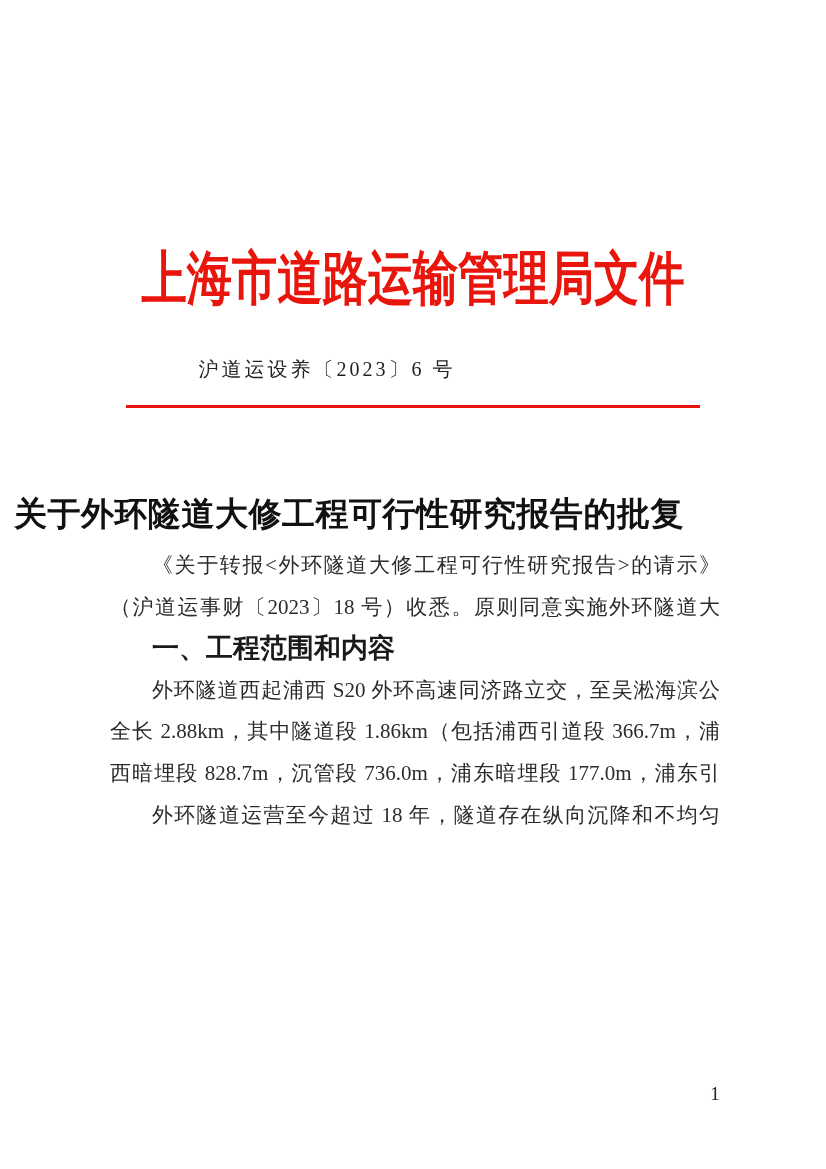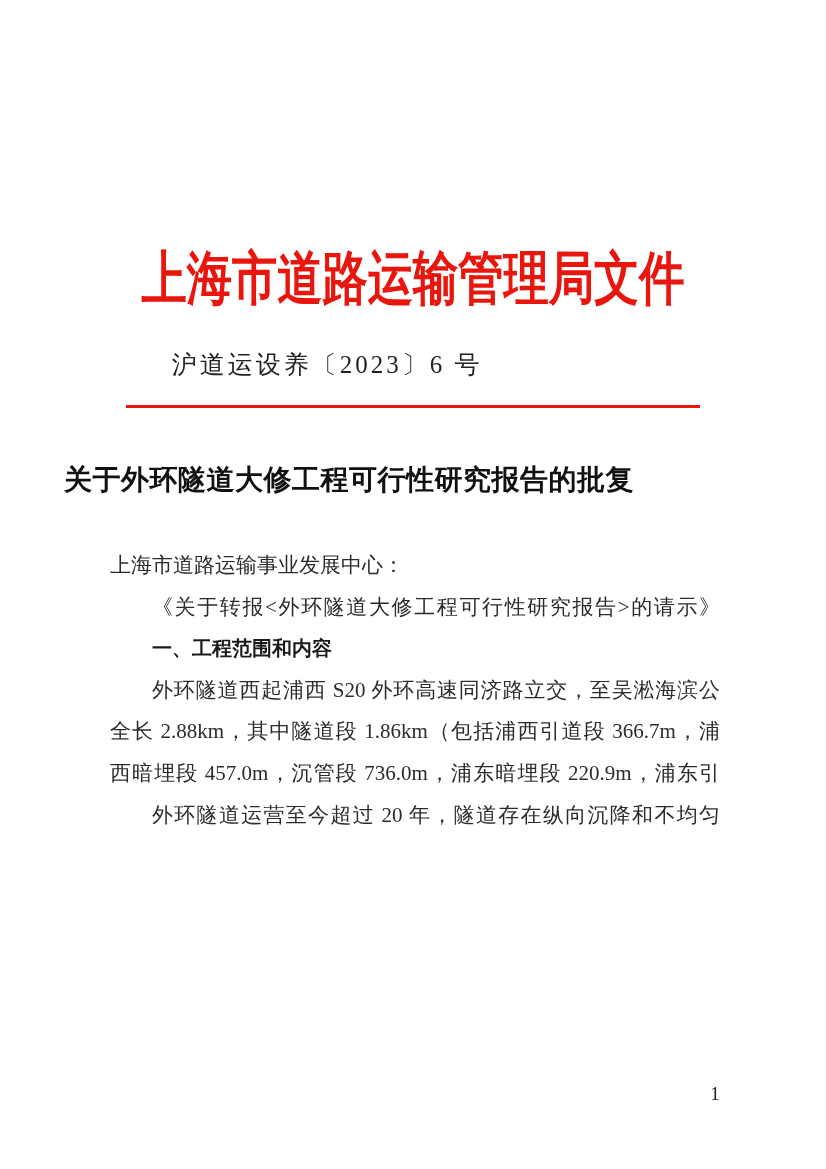--- a/index.html
+++ b/index.html
@@ -30,47 +30,47 @@
   .letterhead-title .squeeze {
     display: inline-block;
     transform: scaleX(0.78);
     transform-origin: 50% 50%;
     letter-spacing: 0px;
   }
 
   
   .doc-number {
     position: absolute;
-    top: 348px;
+    top: 356px;
     left: 0;
     width: 654px;
     text-align: center;
-    font-size: 25px;
+    font-size: 20px;
     letter-spacing: 3px;
     color: #222222;
   }
 
   
   .red-rule {
     position: absolute;
     top: 405px;
     left: 126px;
     width: 574px;
     height: 3px;
     background: #e8160c;
   }
 
   
   .subject {
     position: absolute;
-    top: 461px;
+    top: 492px;
     left: 0;
     width: 698px;
     text-align: center;
-    font-size: 28px;
+    font-size: 33px;
     font-weight: bold;
     color: #111111;
     letter-spacing: 0.5px;
   }
 
   
   .body-block {
     position: absolute;
     top: 545px;
     left: 110px;
@@ -86,21 +86,21 @@
     white-space: normal;
     text-align: justify;
     text-align-last: justify;
     text-justify: inter-character;
     overflow: hidden;
   }
   .line.indent { text-indent: 42px; }
   .line.hei {
     font-family: "Liberation Sans", sans-serif;
     font-weight: bold;
-    font-size: 20px;
+    font-size: 27px;
     color: #1a1a1a;
   }
 
   
   .page-number {
     position: absolute;
     top: 1083px;
     left: 690px;
     width: 50px;
     text-align: center;
@@ -117,24 +117,24 @@
     <span class="squeeze">上海市道路运输管理局文件</span>
   </div>
 
   <div class="doc-number">沪道运设养〔2023〕6 号</div>
 
   <div class="red-rule"></div>
 
   <div class="subject">关于外环隧道大修工程可行性研究报告的批复</div>
 
   <div class="body-block">
-    <div class="line">上海市道路运输事业发展中心：</div>
     <div class="line just indent">《关于转报&lt;外环隧道大修工程可行性研究报告&gt;的请示》</div>
+    <div class="line just">（沪道运事财〔2023〕18 号）收悉。原则同意实施外环隧道大</div>
     <div class="line hei indent">一、工程范围和内容</div>
     <div class="line just indent">外环隧道西起浦西 S20 外环高速同济路立交，至吴淞海滨公</div>
     <div class="line just">全长 2.88km，其中隧道段 1.86km（包括浦西引道段 366.7m，浦</div>
-    <div class="line just">西暗埋段 457.0m，沉管段 736.0m，浦东暗埋段 220.9m，浦东引</div>
-    <div class="line just indent">外环隧道运营至今超过 20 年，隧道存在纵向沉降和不均匀</div>
+    <div class="line just">西暗埋段 828.7m，沉管段 736.0m，浦东暗埋段 177.0m，浦东引</div>
+    <div class="line just indent">外环隧道运营至今超过 18 年，隧道存在纵向沉降和不均匀</div>
   </div>
 
   <div class="page-number">1</div>
 
 </div>
 
 </body></html>

